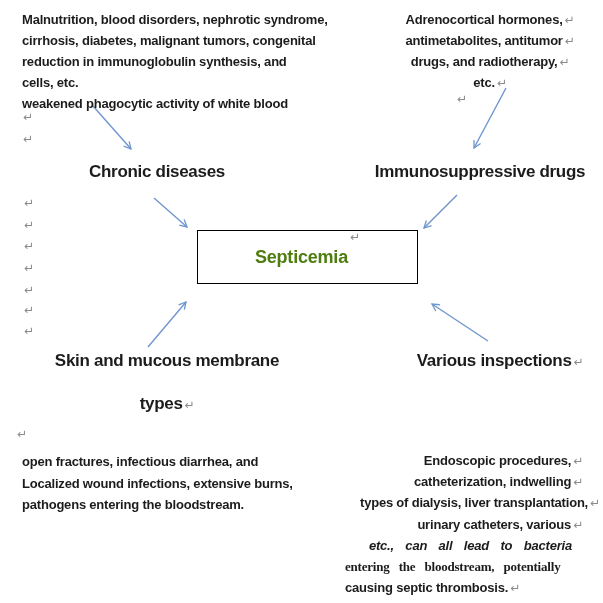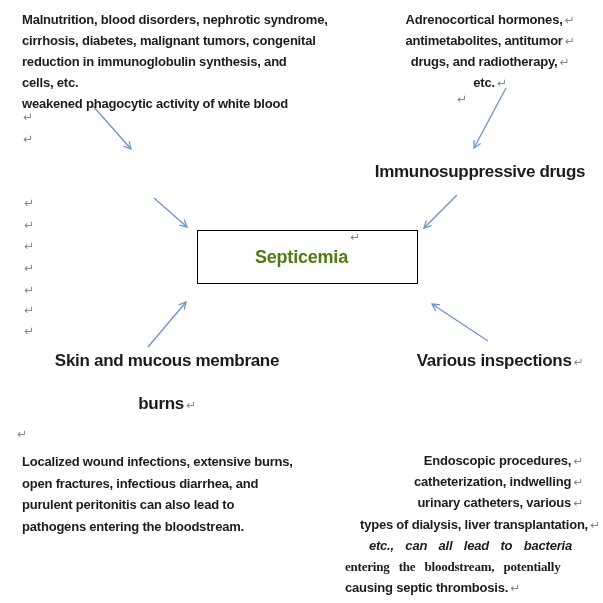--- a/index.html
+++ b/index.html
@@ -82,53 +82,53 @@
     <div class="line">
       <span>drugs, and radiotherapy,</span>
         <span class="pmark inline gap-left">↵</span>
     </div>
     <div class="line">
       <span>etc.</span>
         <span class="pmark inline">↵</span>
     </div>
   </div>
 
+  <div class="heading h-chronic">Chronic diseases</div>
   <div class="heading h-immuno">Immunosuppressive drugs</div>
   <div class="heading h-skin1">Skin and mucous membrane</div>
   <div class="heading h-skin2">
-    <span>burns</span><span class="pmark inline">↵</span>
+    <span>types</span><span class="pmark inline">↵</span>
   </div>
   <div class="heading h-various">
     <span>Various inspections</span><span class="pmark inline">↵</span>
   </div>
 
   <div class="center-box">
     <span class="label">Septicemia</span>
     <span class="pmark inline">↵</span>
   </div>
 
   <div class="par bl">
+    <div class="line">open fractures, infectious diarrhea, and</div>
     <div class="line">Localized wound infections, extensive burns,</div>
-    <div class="line">open fractures, infectious diarrhea, and</div>
-    <div class="line">purulent peritonitis can also lead to</div>
     <div class="line">pathogens entering the bloodstream.</div>
   </div>
 
   <div class="br">
     <div class="row r-right">
       <span>Endoscopic procedures,</span><span class="pmark inline hang">↵</span>
     </div>
     <div class="row r-right">
       <span>catheterization, indwelling</span><span class="pmark inline hang">↵</span>
     </div>
     <div class="row r-right">
-      <span>urinary catheters, various</span><span class="pmark inline hang">↵</span>
+      <span>types of dialysis, liver transplantation,</span><span class="pmark inline hang">↵</span>
     </div>
     <div class="row r-right">
-      <span>types of dialysis, liver transplantation,</span><span class="pmark inline hang">↵</span>
+      <span>urinary catheters, various</span><span class="pmark inline hang">↵</span>
     </div>
     <div class="row r-just5">
       <span>etc., can all lead to bacteria</span>
     </div>
     <div class="row r-just6">
       <span>entering the bloodstream, potentially</span>
     </div>
     <div class="row r-left">
       <span>causing septic thrombosis.</span><span class="pmark inline">↵</span>
     </div>

